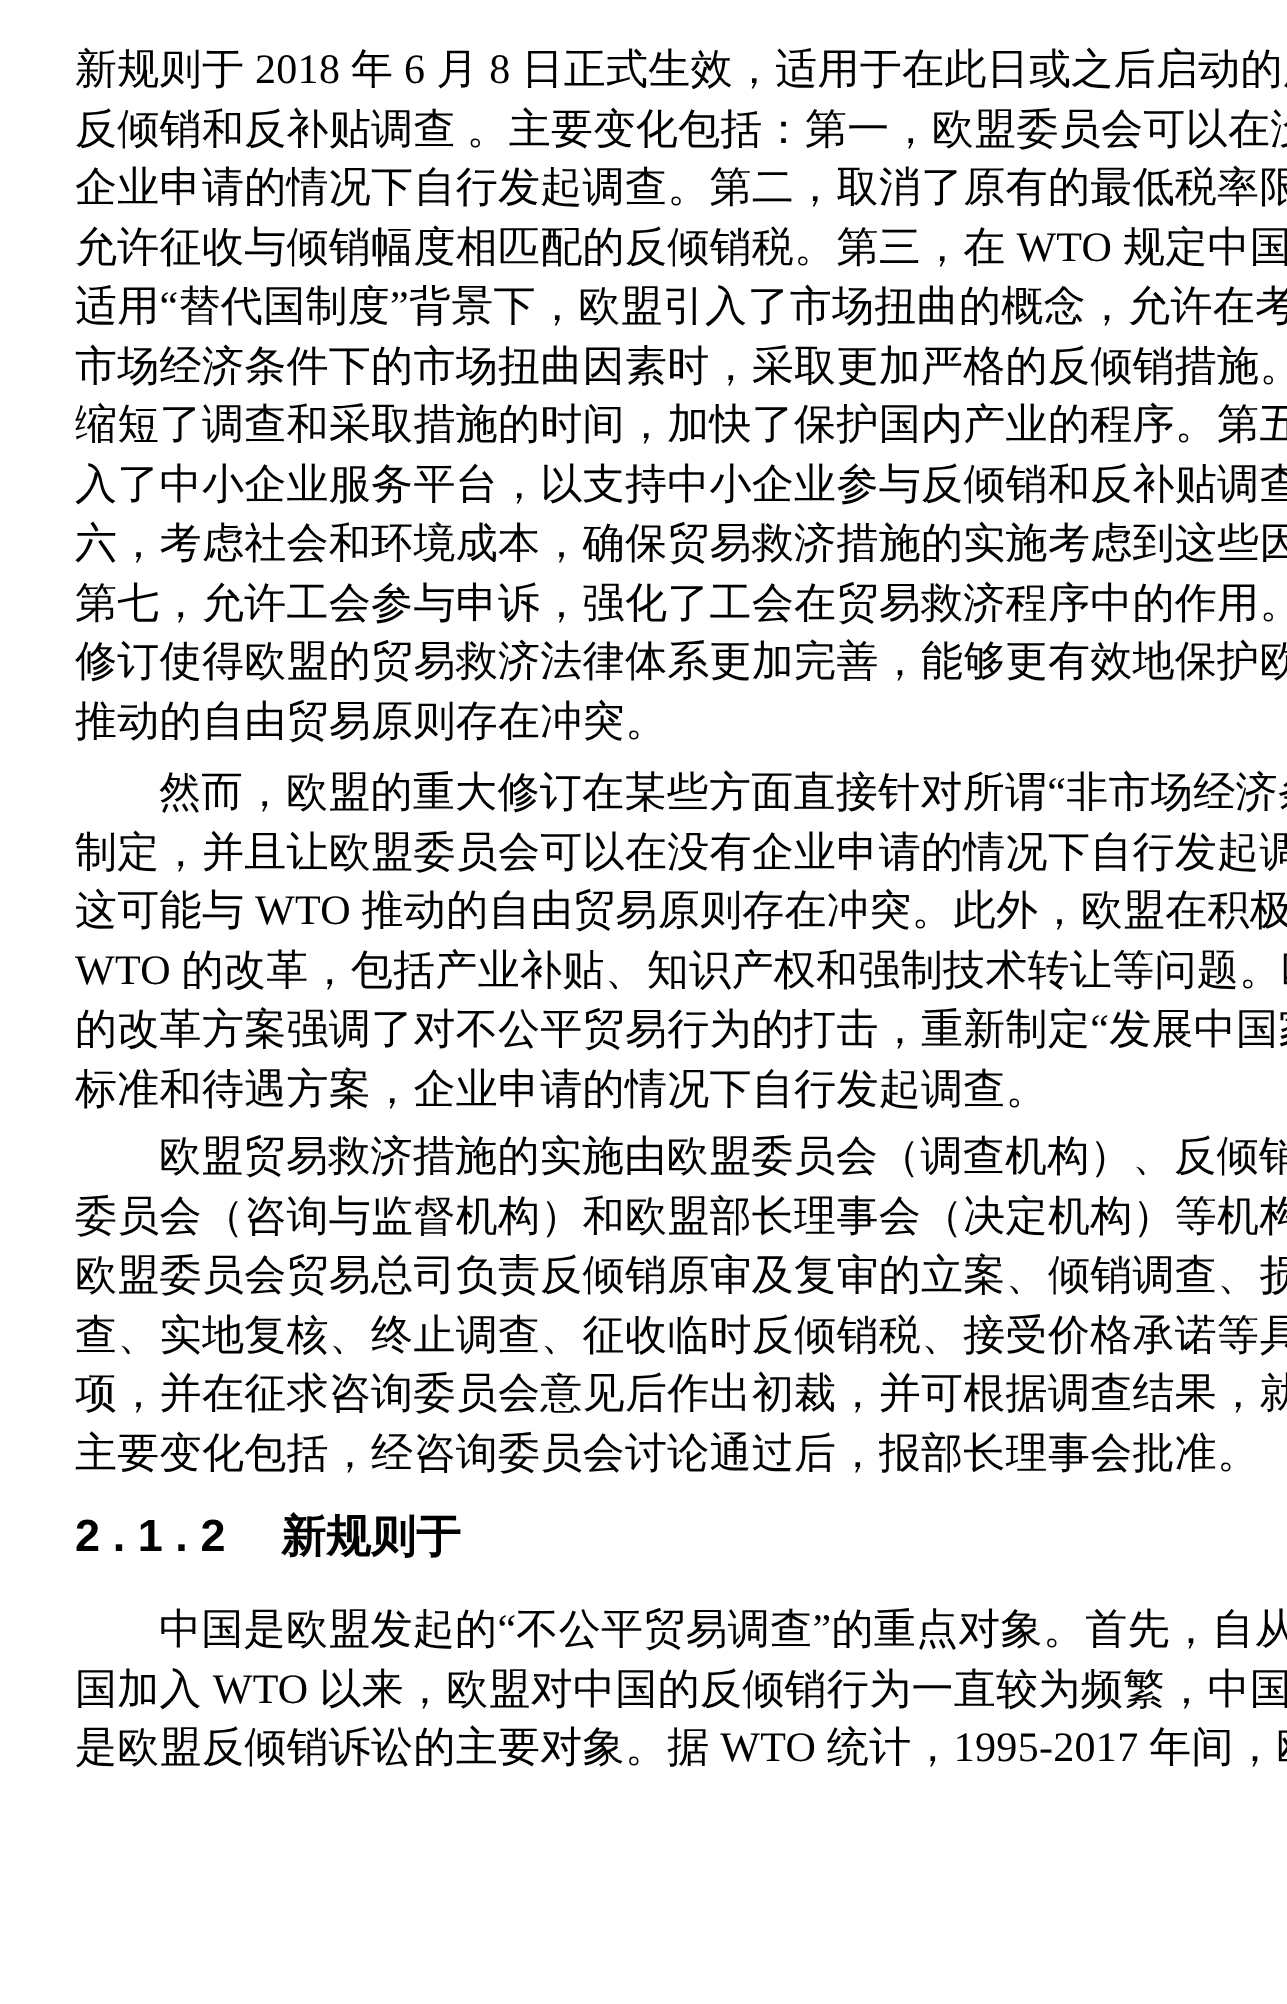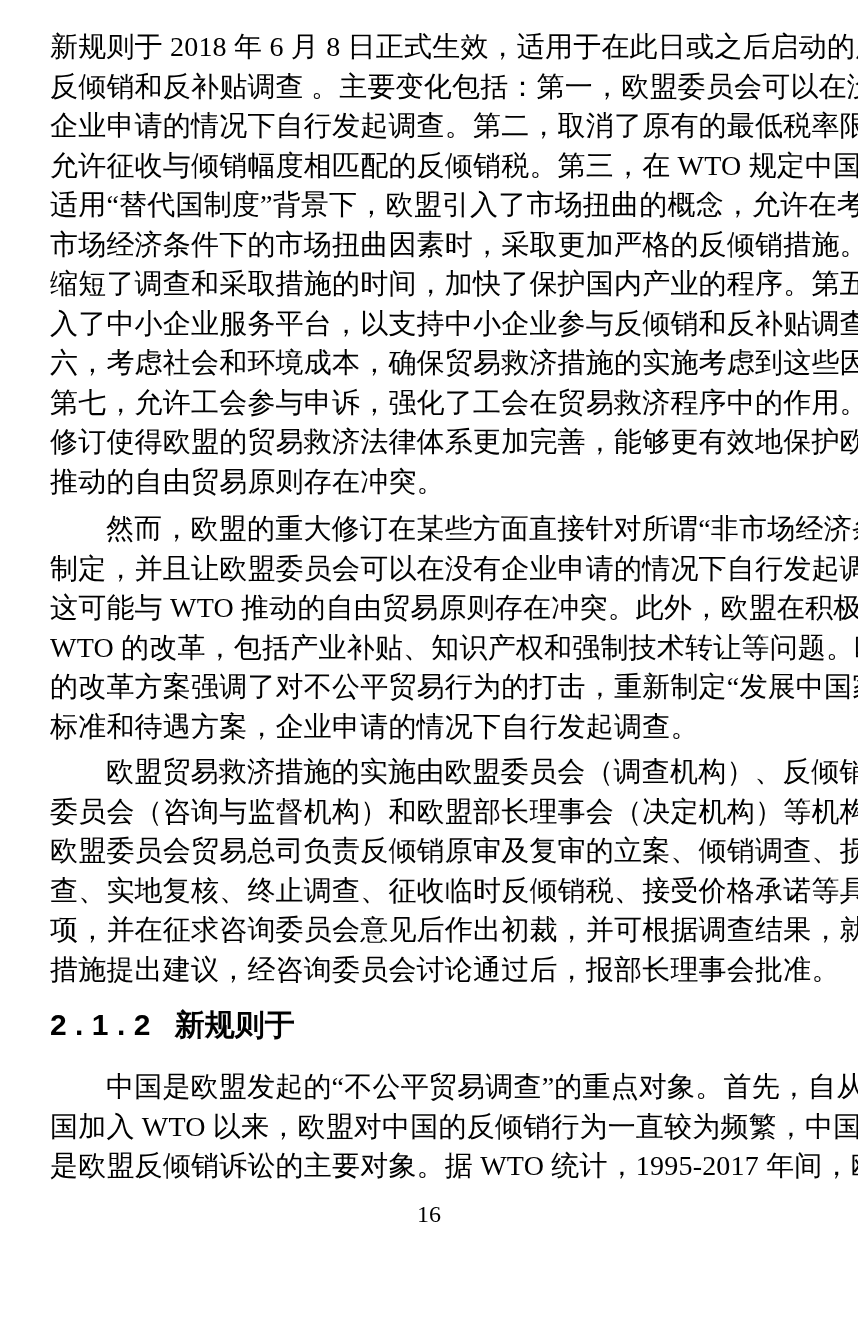--- a/index.html
+++ b/index.html
@@ -36,21 +36,21 @@
   .p2 { margin-top: 8px; }
   .p3 { margin-top: 6px; }
   .heading {
     margin: 18px 0 0 0;
     font-family: "Liberation Sans", "DejaVu Sans", sans-serif;
     font-weight: bold;
     font-size: 30px;
     line-height: 36px;
     color: #000000;
   }
-  .heading .num { letter-spacing: 0.28em; margin-right: 16px; }
+  .heading .num { letter-spacing: 0.28em; margin-right: 29px; }
   .p4 { margin-top: 24px; }
   .pageno {
     position: absolute;
     top: 1199px;
     left: 0;
     width: 100%;
     text-align: center;
     font-size: 24px;
     line-height: 30px;
     color: #000000;
@@ -86,29 +86,28 @@
       <span class="line">的改革方案强调了对不公平贸易行为的打击，重新制定“发展中国家”的</span>
       <span class="line end">标准和待遇方案，企业申请的情况下自行发起调查。</span>
     </p>
 
     <p class="para p3">
       <span class="line ind">欧盟贸易救济措施的实施由欧盟委员会（调查机构）、反倾销咨询</span>
       <span class="line">委员会（咨询与监督机构）和欧盟部长理事会（决定机构）等机构负责。</span>
       <span class="line">欧盟委员会贸易总司负责反倾销原审及复审的立案、倾销调查、损害调</span>
       <span class="line">查、实地复核、终止调查、征收临时反倾销税、接受价格承诺等具体事</span>
       <span class="line">项，并在征求咨询委员会意见后作出初裁，并可根据调查结果，就最终</span>
-      <span class="line end">措施提出建议，经咨询委员会讨论通过后，报部长理事会批准。</span>
+      <span class="line end">主要变化包括，经咨询委员会讨论通过后，报部长理事会批准。</span>
     </p>
 
     <h2 class="heading">
       <span class="num">2.1.2</span><span>新规则于</span>
     </h2>
 
     <p class="para p4">
       <span class="line ind">中国是欧盟发起的“不公平贸易调查”的重点对象。首先，自从中</span>
       <span class="line">国加入 WTO 以来，欧盟对中国的反倾销行为一直较为频繁，中国一度</span>
       <span class="line">是欧盟反倾销诉讼的主要对象。据 WTO 统计，1995-2017 年间，欧盟对</span>
     </p>
 
   </div>
 
-  <div class="pageno">16</div>
 </div>
 
 </body></html>

